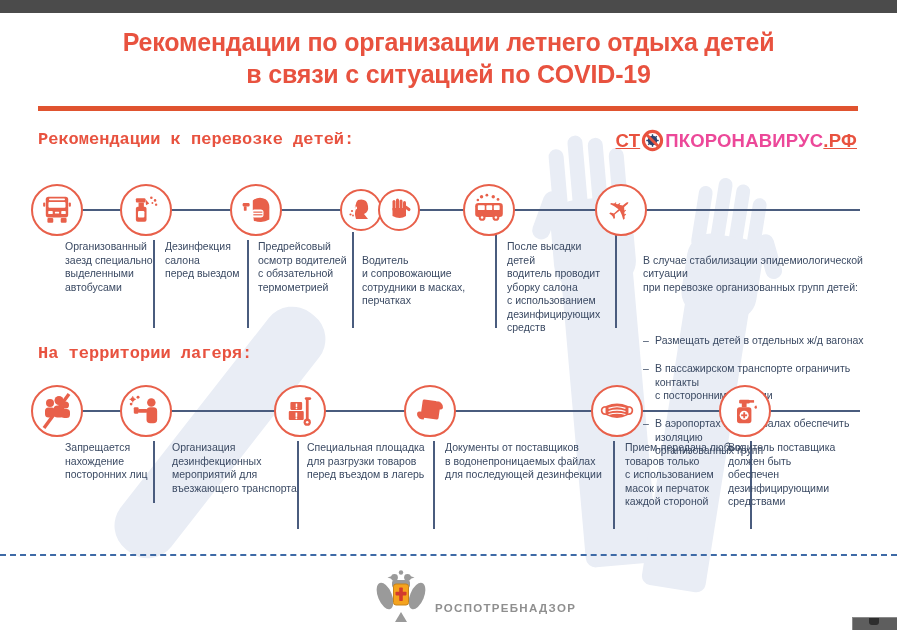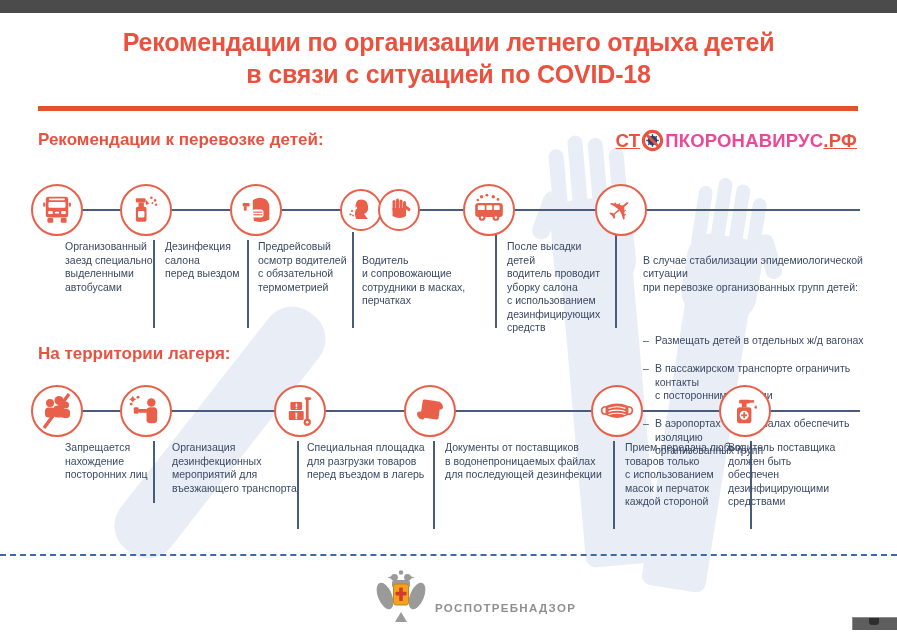--- a/index.html
+++ b/index.html
@@ -9,21 +9,21 @@
 
   .topbar { position:absolute; left:0; top:0; width:897px; height:13px; background:#4b4b4b; }
 
   .watermark { position:absolute; left:0; top:0; z-index:0; }
   .content { position:absolute; left:0; top:0; width:897px; height:634px; z-index:1; }
 
   .title-line { position:absolute; left:0; width:897px; text-align:center;
                 color:#E8523F; font-weight:bold; font-size:25px; letter-spacing:-0.2px; }
   .rule { position:absolute; left:38px; top:106px; width:820px; height:5px; background:#E0532F; }
 
-  .sec-heading { position:absolute; color:#E8523F; font-weight:bold; font-size:17px; }
+  .sec-heading { position:absolute; color:#E8523F; font-weight:bold; font-size:17px;font-family:Liberation Mono, monospace; }
 
   .stoplogo { position:absolute; top:129px; right:40px; display:flex; align-items:center;
               font-weight:bold; font-size:18.5px; letter-spacing:0.2px; }
   .stoplogo .or { color:#E8523F;text-decoration:underline; } .stoplogo .nv { color:#ec4899; }
   .stoplogo svg { margin:0 1px; display:block; }
 
   .hline { position:absolute; height:2px; background:#4A5C7E; }
   .vdiv  { position:absolute; width:1.5px; background:#4A5C7E; }
 
   .circ { position:absolute; width:52px; height:52px; border-radius:50%;
@@ -80,21 +80,21 @@
         <rect x="4" y="118" width="70" height="320" rx="10"></rect>
       </g>
     </g>
   </svg>
 
   <div class="content">
 
     <div class="topbar"></div>
 
     <div class="title-line" style="top:28px;">Рекомендации по организации летнего отдыха детей</div>
-    <div class="title-line" style="top:60px;">в связи с ситуацией по COVID-18</div>
+    <div class="title-line" style="top:60px;">в связи с ситуацией по COVID-19</div>
     <div class="rule"></div>
 
     <div class="sec-heading" style="left:38px; top:130px;">Рекомендации к перевозке детей:</div>
 
     <div class="stoplogo">
       <span class="or">СТ</span>
       <svg width="23" height="23" viewBox="0 0 24 24">
         <circle cx="12" cy="12" r="9.5" fill="none" stroke="#E8523F" stroke-width="3.2"></circle>
         <g stroke="#2C4470" stroke-width="1.4">
           <line x1="12" y1="5.5" x2="12" y2="18.5"></line>

